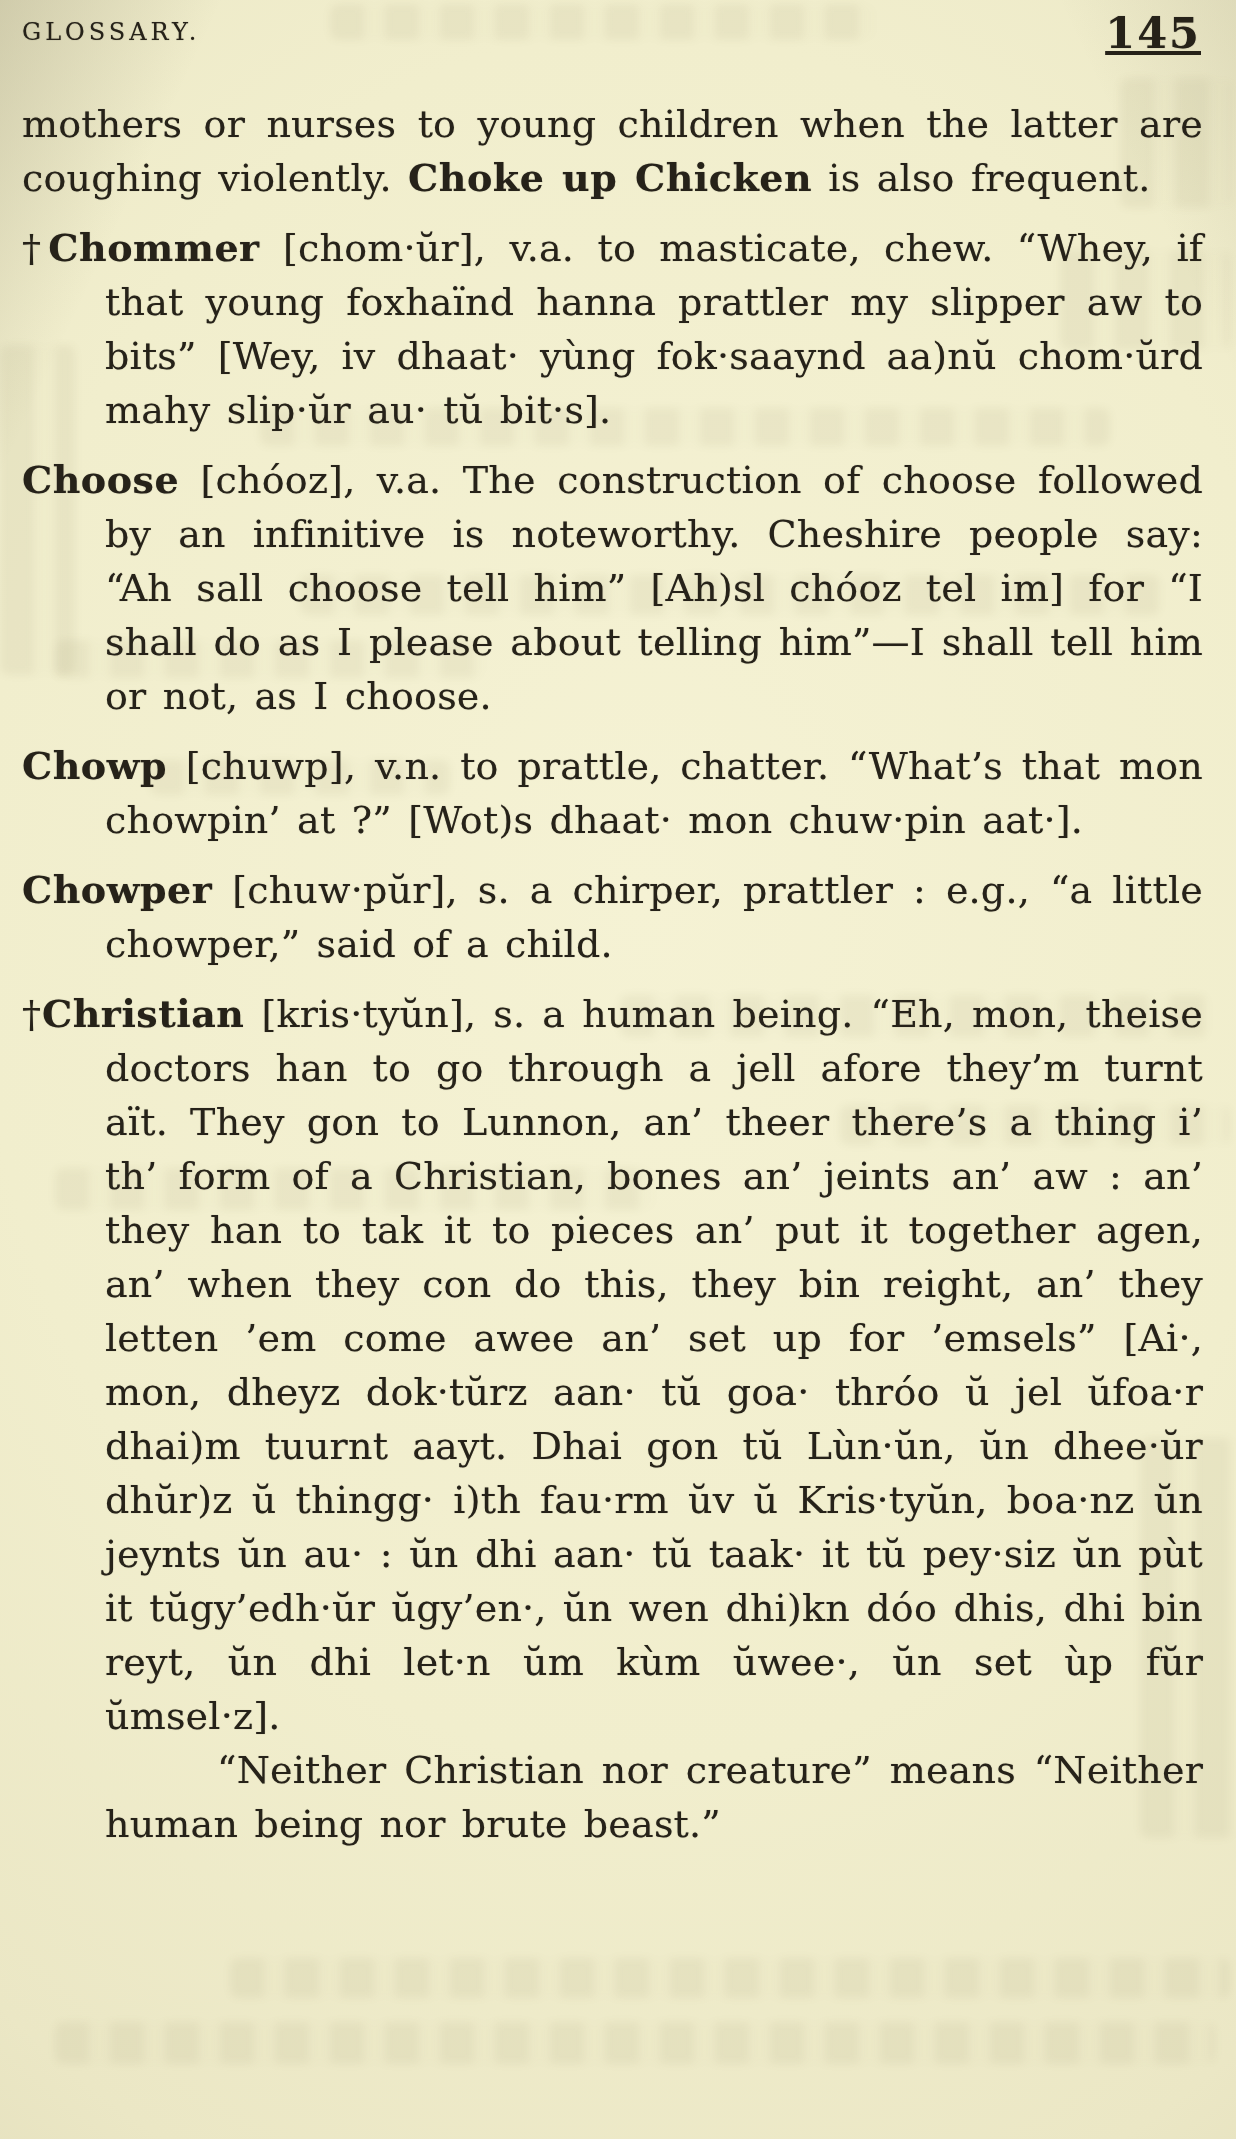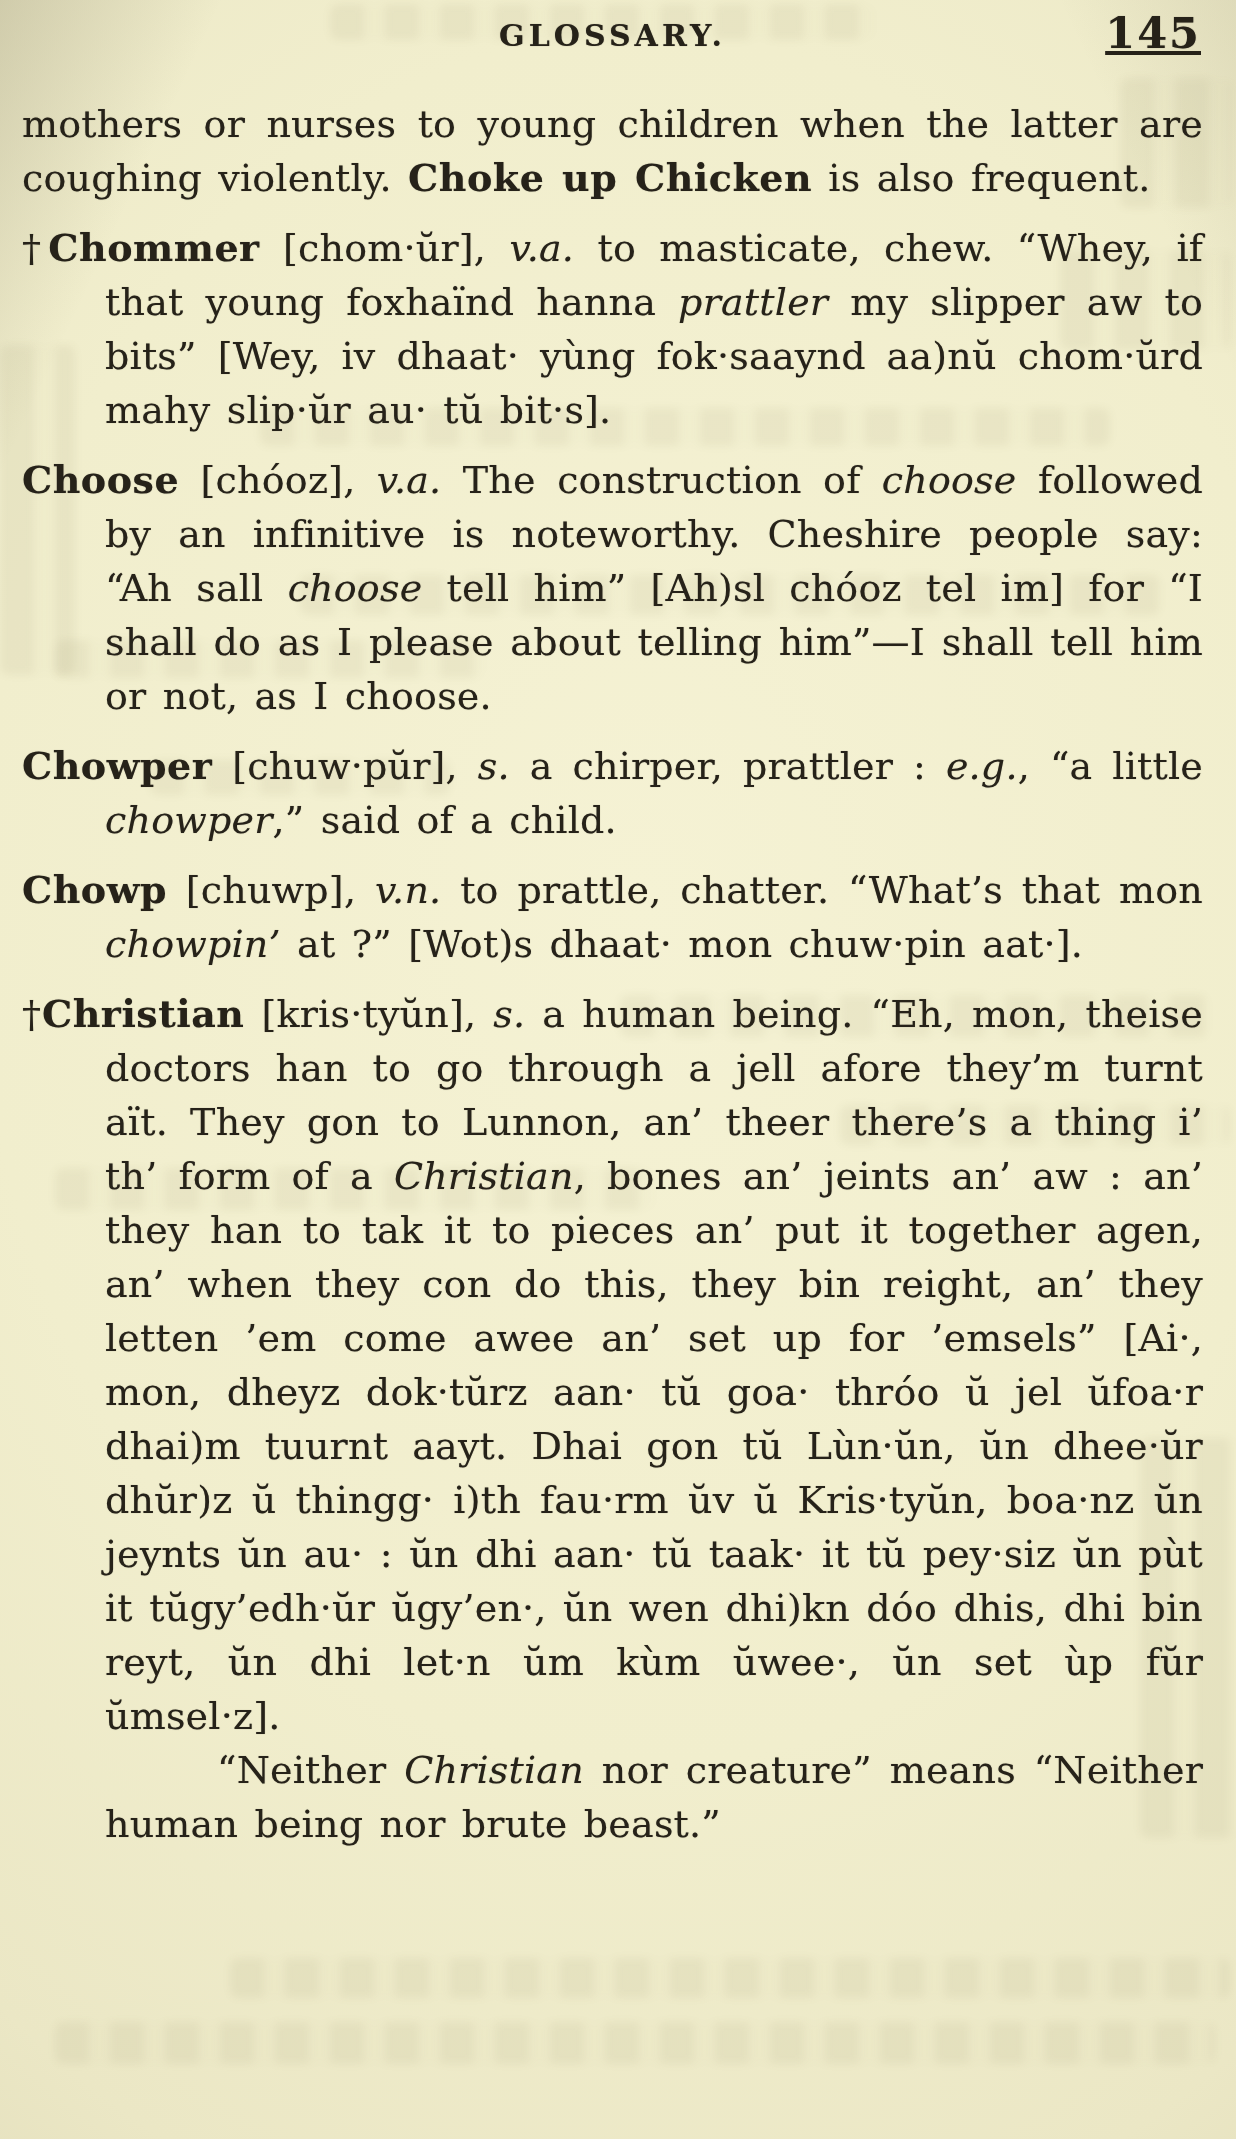--- a/index.html
+++ b/index.html
@@ -19,42 +19,42 @@
   }
   
   .smudge {
     position: absolute; pointer-events: none;
     filter: blur(4px); opacity: .45; border-radius: 8px;
     background: repeating-linear-gradient(90deg,
       rgba(120,112,72,.17) 0 34px, rgba(120,112,72,.03) 34px 55px);
   }
   .running-head { position: absolute; top: 10px; left: 22px; width: 1181px; height: 70px; }
   .head-title {
-    position: absolute; left: 0; right: 0; top: 8px; text-align: center;
-    font-size: 30px; font-weight: bold; letter-spacing: 4px;
+    position: absolute; left: 0; right: 0; top: 8px; 
+    font-size: 24px; font-weight: normal; letter-spacing: 4px;
     text-shadow: 0 0 1px rgba(38,34,25,.45);
   }
   .page-number {
     position: absolute; right: 2px; top: -2px;
     font-size: 43px; font-weight: bold; letter-spacing: 2px;
     text-shadow: 0 0 1px rgba(38,34,25,.45);
     text-decoration: underline;
   }
   .text-block {
     position: absolute; top: 97px; left: 22px; width: 1181px;
     font-size: 38px; line-height: 54px; text-align: justify;
     word-spacing: 4px; letter-spacing: .2px;
     text-shadow: 0 0 1px rgba(38,34,25,.38);
   }
   .para { margin: 0; }
   .cont  { margin-top: 0; }
   .entry { margin-top: 16px; padding-left: 83px; text-indent: -83px; }
   .quote { margin-left: 83px; text-indent: 112px; margin-top: 0; }
   .r-b  { font-weight: bold; letter-spacing: .5px; }
-  .r-i  { font-style: italic; }
+  .r-i  { }
 </style>
 </head>
 <body>
 
 <div class="page">
 
   <div class="smudge" style="top:4px;left:330px;width:545px;height:36px;"></div>
   <div class="smudge" style="top:78px;left:1120px;width:112px;height:130px;"></div>
   <div class="smudge" style="top:250px;left:1060px;width:170px;height:100px;"></div>
   <div class="smudge" style="top:345px;left:0;width:75px;height:330px;"></div>
@@ -71,20 +71,20 @@
 
   <header class="running-head">
     <div class="head-title">GLOSSARY.</div>
     <div class="page-number">145</div>
   </header>
 
   <main class="text-block">
     <p class="para cont"><span>mothers or nurses to young children when the latter are coughing violently.  </span><span class="r-b">Choke up Chicken</span><span> is also frequent.</span></p>
     <p class="para entry"><span>†</span><span class="r-b">Chommer</span><span> [chom·ŭr], </span><span class="r-i">v.a.</span><span> to masticate, chew.  “Whey, if that young foxhaïnd hanna </span><span class="r-i">prattler</span><span> my slipper aw to bits” [Wey, iv dhaat· yùng fok·saaynd aa)nŭ chom·ŭrd mahy slip·ŭr au· tŭ bit·s].</span></p>
     <p class="para entry"><span class="r-b">Choose</span><span> [chóoz], </span><span class="r-i">v.a.</span><span> The construction of </span><span class="r-i">choose</span><span> followed by an infinitive is noteworthy.  Cheshire people say: “Ah sall </span><span class="r-i">choose</span><span> tell him” [Ah)sl chóoz tel im] for “I shall do as I please about telling him”—I shall tell him or not, as I choose.</span></p>
+    <p class="para entry"><span class="r-b">Chowp</span><span> [chuwp], </span><span class="r-i">v.n.</span><span> to prattle, chatter.  “What’s that mon </span><span class="r-i">chowpin’</span><span> at ?” [Wot)s dhaat· mon chuw·pin aat·].</span></p>
     <p class="para entry"><span class="r-b">Chowper</span><span> [chuw·pŭr], </span><span class="r-i">s.</span><span> a chirper, prattler : </span><span class="r-i">e.g.</span><span>, “a little </span><span class="r-i">chowper</span><span>,” said of a child.</span></p>
-    <p class="para entry"><span class="r-b">Chowp</span><span> [chuwp], </span><span class="r-i">v.n.</span><span> to prattle, chatter.  “What’s that mon </span><span class="r-i">chowpin’</span><span> at ?” [Wot)s dhaat· mon chuw·pin aat·].</span></p>
     <p class="para entry"><span>†</span><span class="r-b">Christian</span><span> [kris·tyŭn], </span><span class="r-i">s.</span><span> a human being.  “Eh, mon, theise doctors han to go through a jell afore they’m turnt aït.  They gon to Lunnon, an’ theer there’s a thing i’ th’ form of a </span><span class="r-i">Christian</span><span>, bones an’ jeints an’ aw : an’ they han to tak it to pieces an’ put it together agen, an’ when they con do this, they bin reight, an’ they letten ’em come awee an’ set up for ’emsels” [Ai·, mon, dheyz dok·tŭrz aan· tŭ goa· thróo ŭ jel ŭfoa·r dhai)m tuurnt aayt.  Dhai gon tŭ Lùn·ŭn, ŭn dhee·ŭr dhŭr)z ŭ thingg· i)th fau·rm ŭv ŭ Kris·tyŭn, boa·nz ŭn jeynts ŭn au· : ŭn dhi aan· tŭ taak· it tŭ pey·siz ŭn pùt it tŭgy’edh·ŭr ŭgy’en·, ŭn wen dhi)kn dóo dhis, dhi bin reyt, ŭn dhi let·n ŭm kùm ŭwee·, ŭn set ùp fŭr ŭmsel·z].</span></p>
     <p class="para quote"><span>“Neither </span><span class="r-i">Christian</span><span> nor creature” means “Neither human being nor brute beast.”</span></p>
 
   </main>
 
 </div>
 
 </body></html>

